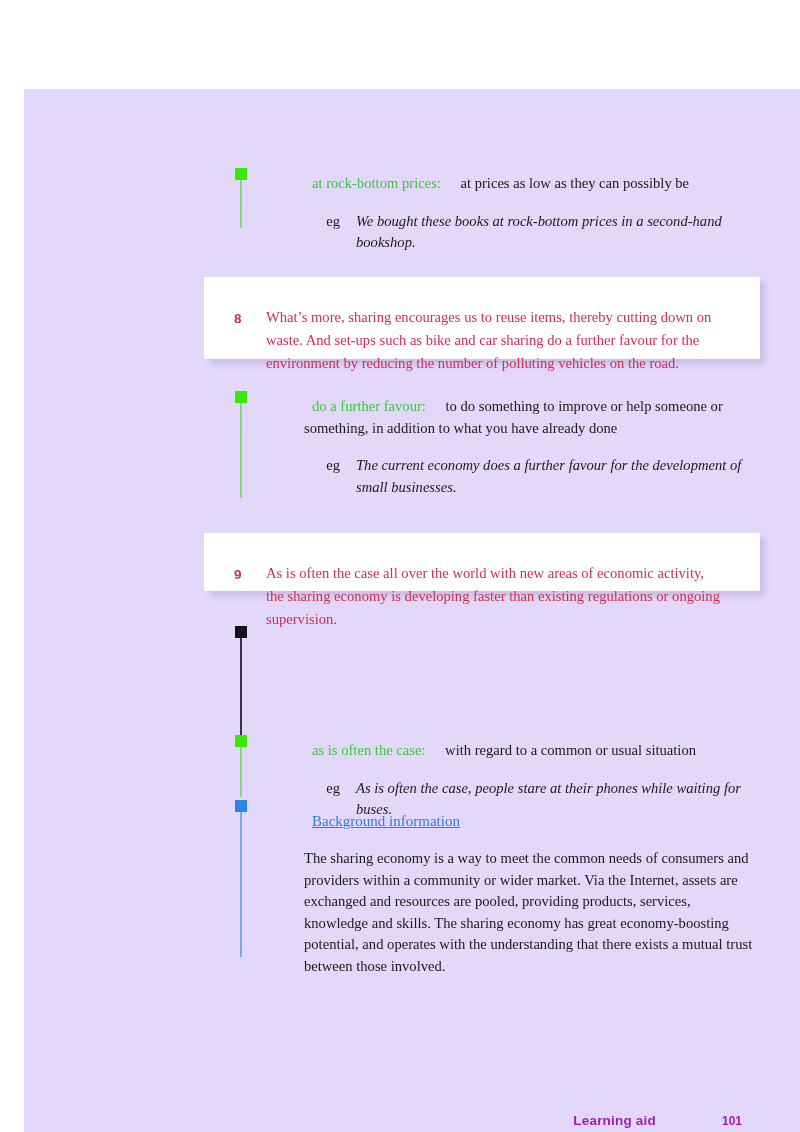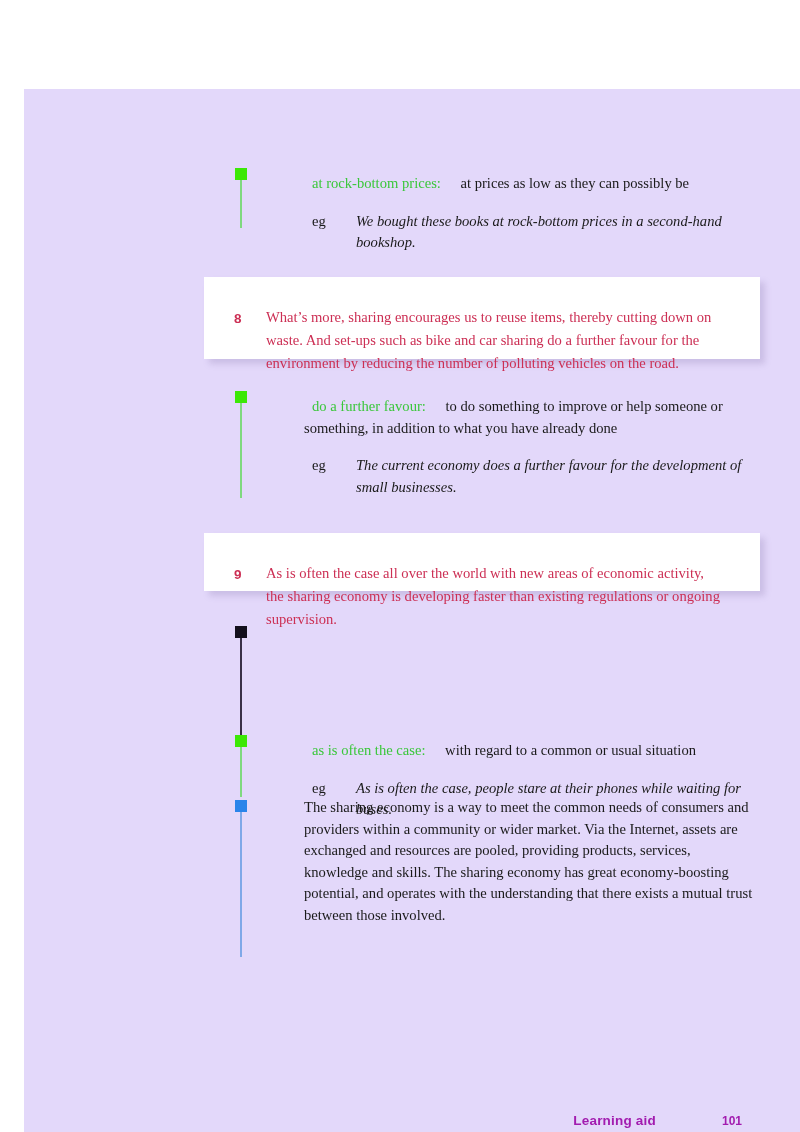--- a/index.html
+++ b/index.html
@@ -78,20 +78,21 @@
   }
 
   .eg-row {
     display: flex;
     margin-top: 1px;
   }
   .eg-label {
     width: 28px;
     flex: none;
     font-style: normal;
+    text-align: right;
   }
   .eg-text {
     font-style: italic;
     flex: 1;
   }
 
   
   .whitebox {
     position: absolute;
     background: #ffffff;
@@ -215,20 +216,23 @@
           <span class="eg-label">eg</span>
           <span class="eg-text">As is often the case, people stare at their phones while waiting for buses.</span>
         </div>
       </div>
     </div>
 
     <div class="block" style="top:687px;">
       <div class="rail blue" style="height:157px;"></div>
       <div class="marker blue"></div>
       <div class="tcol" style="top:-6px; width:470px;">
+        <div>
+          <span class="bg-head">Background information</span>
+        </div>
         <div style="margin-top:3px;">The sharing economy is a way to meet the common needs of consumers and providers within a community or wider market. Via the Internet, assets are exchanged and resources are pooled, providing products, services, knowledge and skills. The sharing economy has great economy-boosting potential, and operates with the understanding that there exists a mutual trust between those involved.</div>
       </div>
     </div>
 
     <div class="footer">
       <span class="f-label">Learning aid</span>
       <span class="f-page">101</span>
     </div>
 
   </div>

